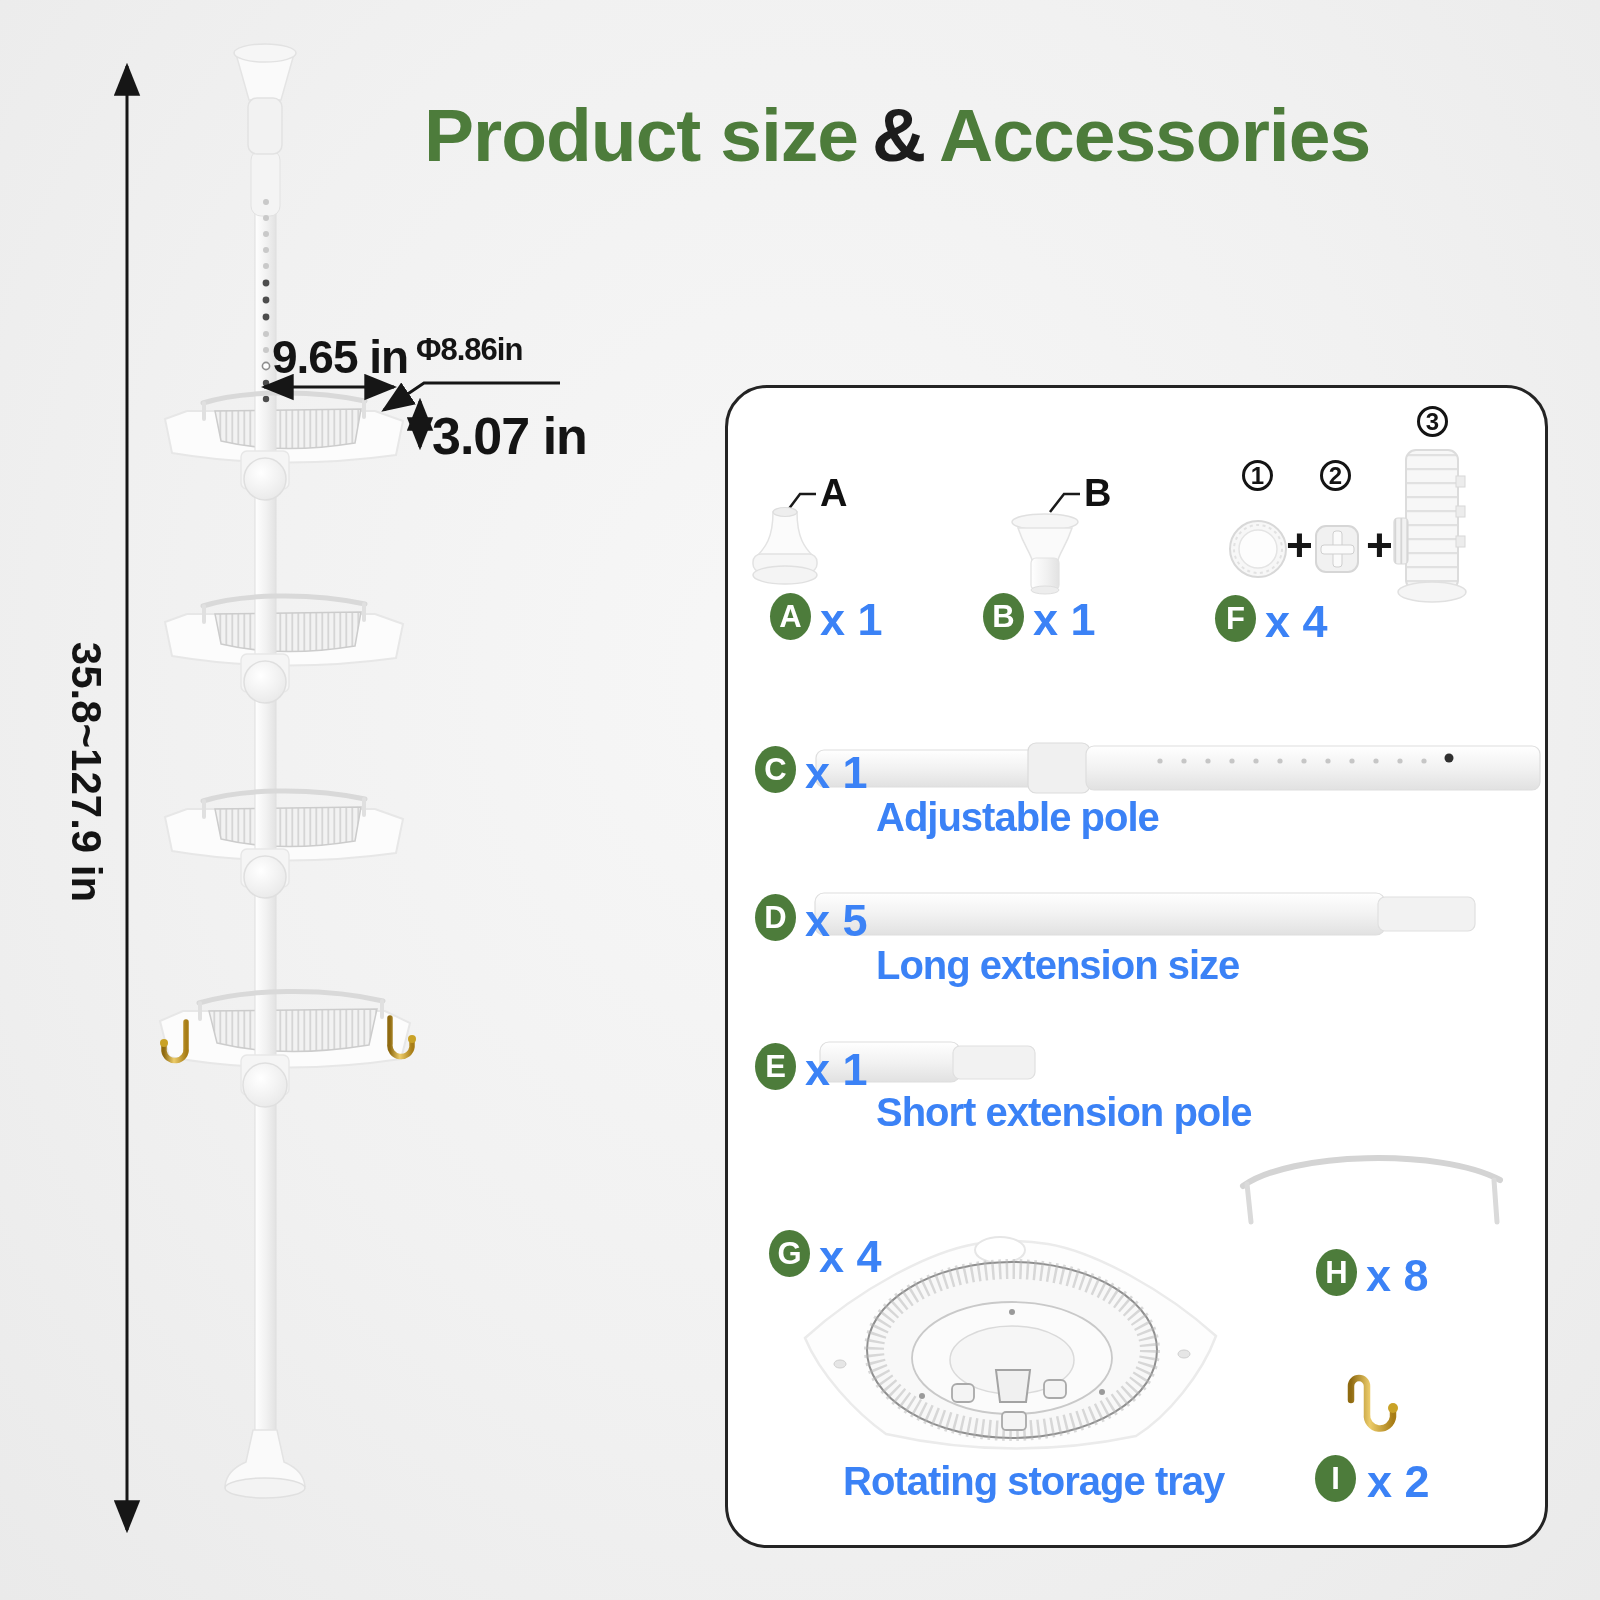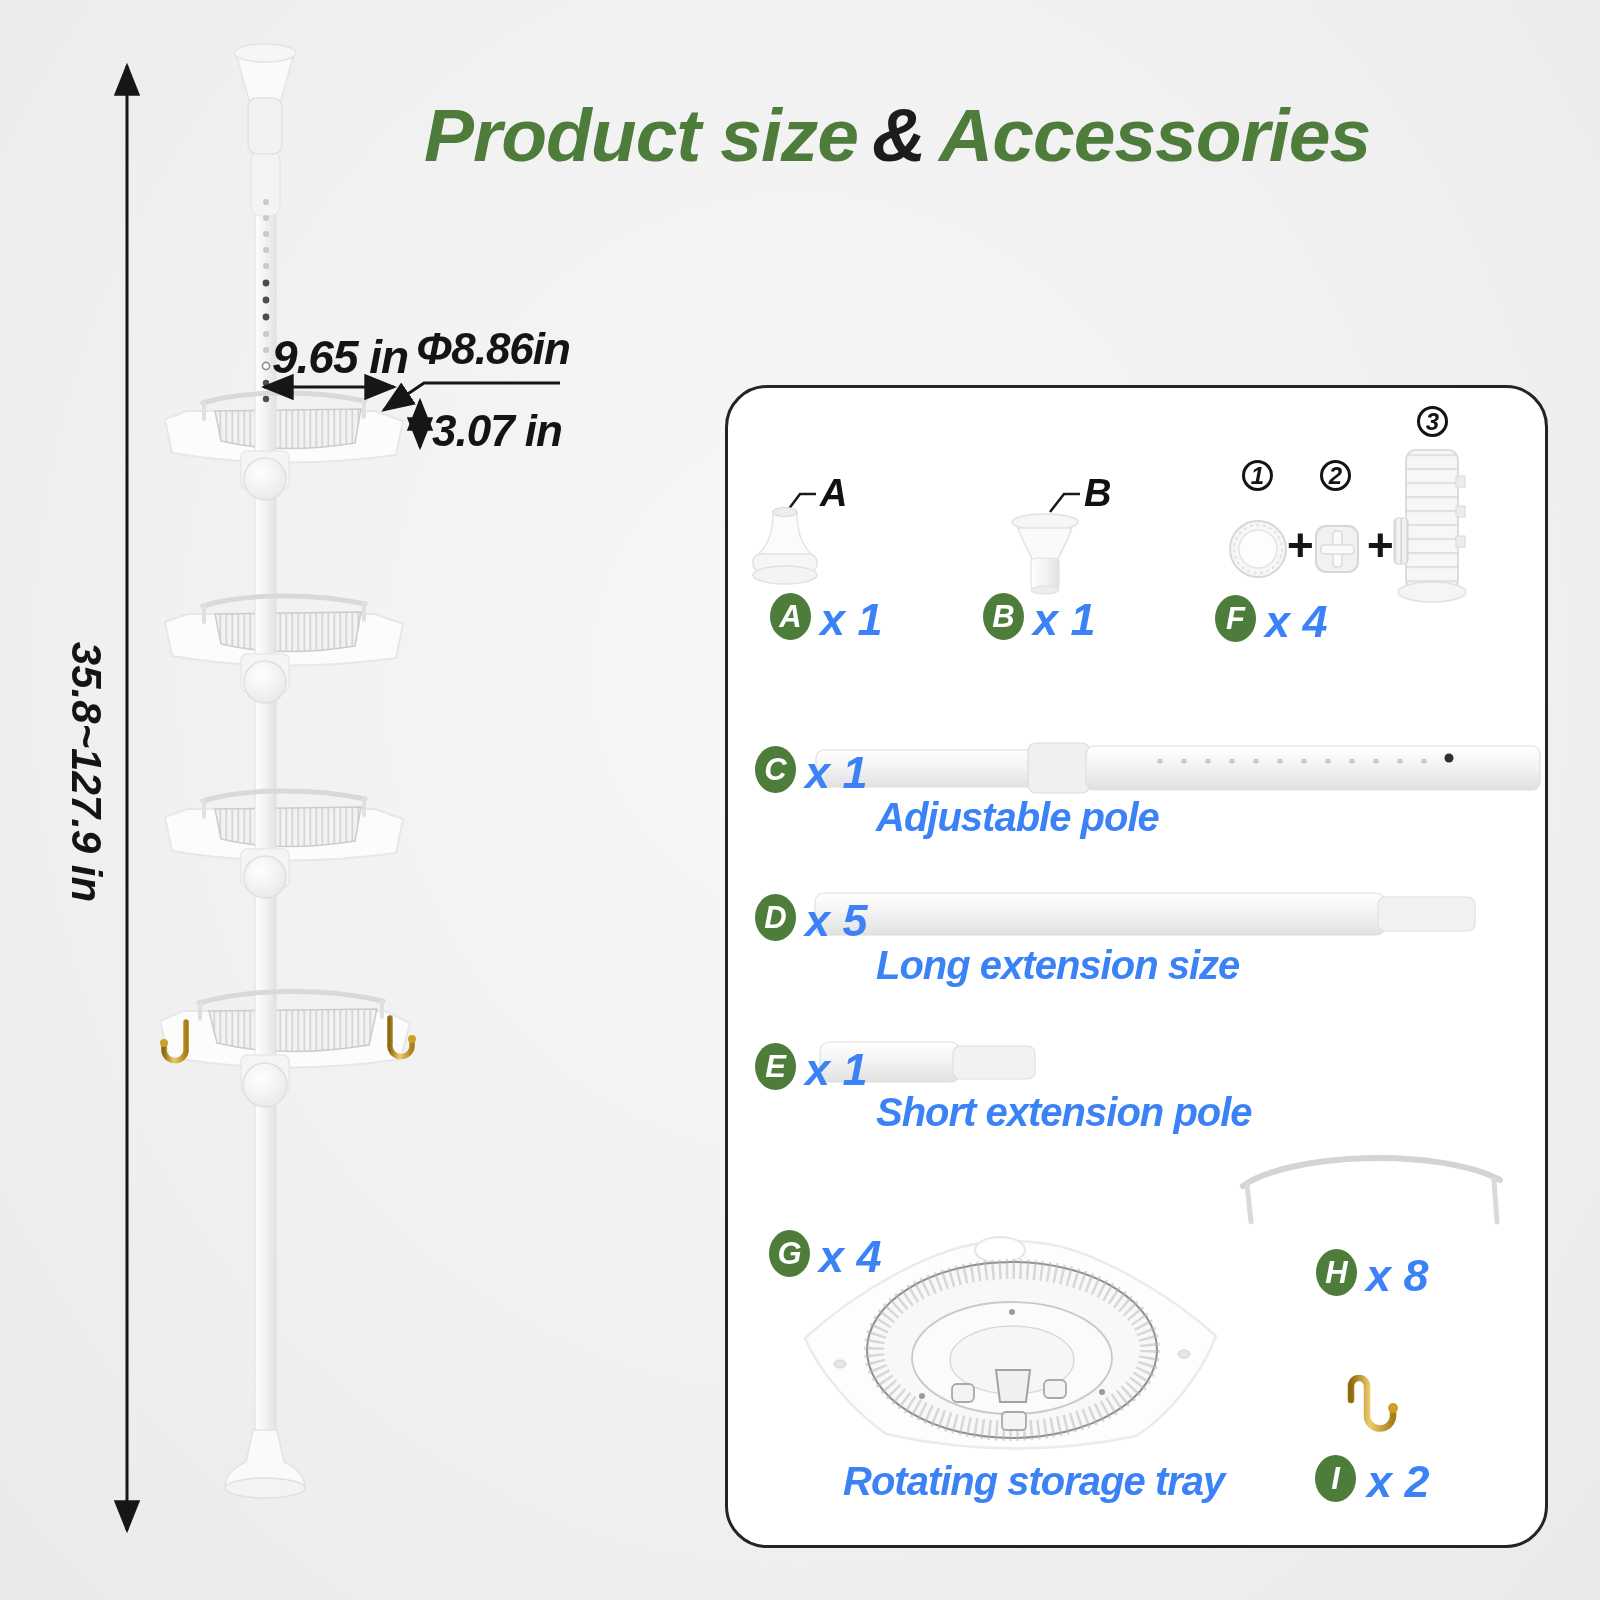--- a/index.html
+++ b/index.html
@@ -9,32 +9,32 @@
     background:radial-gradient(ellipse at 50% 42%, #f7f7f7 0%, #f1f1f1 55%, #eaeaea 100%);
   }
   .abs{position:absolute;}
   
   #panel{
     left:725px;top:385px;width:823px;height:1163px;
     background:#ffffff;border:3px solid #242424;border-radius:42px;
     box-sizing:border-box;z-index:1;
   }
   #art{left:0;top:0;width:1600px;height:1600px;z-index:2;pointer-events:none;}
-  #textlayer{left:0;top:0;width:1380px;height:1600px;z-index:3;font-style:italic;}
+  #textlayer{left:0;top:0;width:1380px;height:1600px;z-index:3;}
   
   .title{
     left:424px;top:92px;width:1130px;white-space:nowrap;
     font-size:75px;font-weight:bold;letter-spacing:-1px;color:#4d7c3b;
   }
   .title .amp{color:#1c1c1c;margin:0 14px;}
   
   .dim{color:#141414;font-weight:600;white-space:nowrap;letter-spacing:-1px;}
   .dim-w{left:272px;top:330px;font-size:46px;}
-  .dim-d{left:416px;top:324px;font-size:44px;}
-  .dim-h{left:432px;top:406px;font-size:44px;}
+  .dim-d{left:416px;top:332px;font-size:31px;}
+  .dim-h{left:432px;top:406px;font-size:52px;}
   .dim-pole{
     left:86px;top:772px;font-size:42px;font-weight:600;color:#141414;white-space:nowrap;
     transform:translate(-50%,-50%) rotate(90deg);
   }
   
   .callout{font-size:38px;font-weight:bold;color:#111;}
   .circnum{
     width:31px;height:31px;border:3px solid #141414;border-radius:50%;
     display:flex;align-items:center;justify-content:center;
     font-size:24px;font-weight:bold;color:#141414;background:#fff;box-sizing:border-box;

